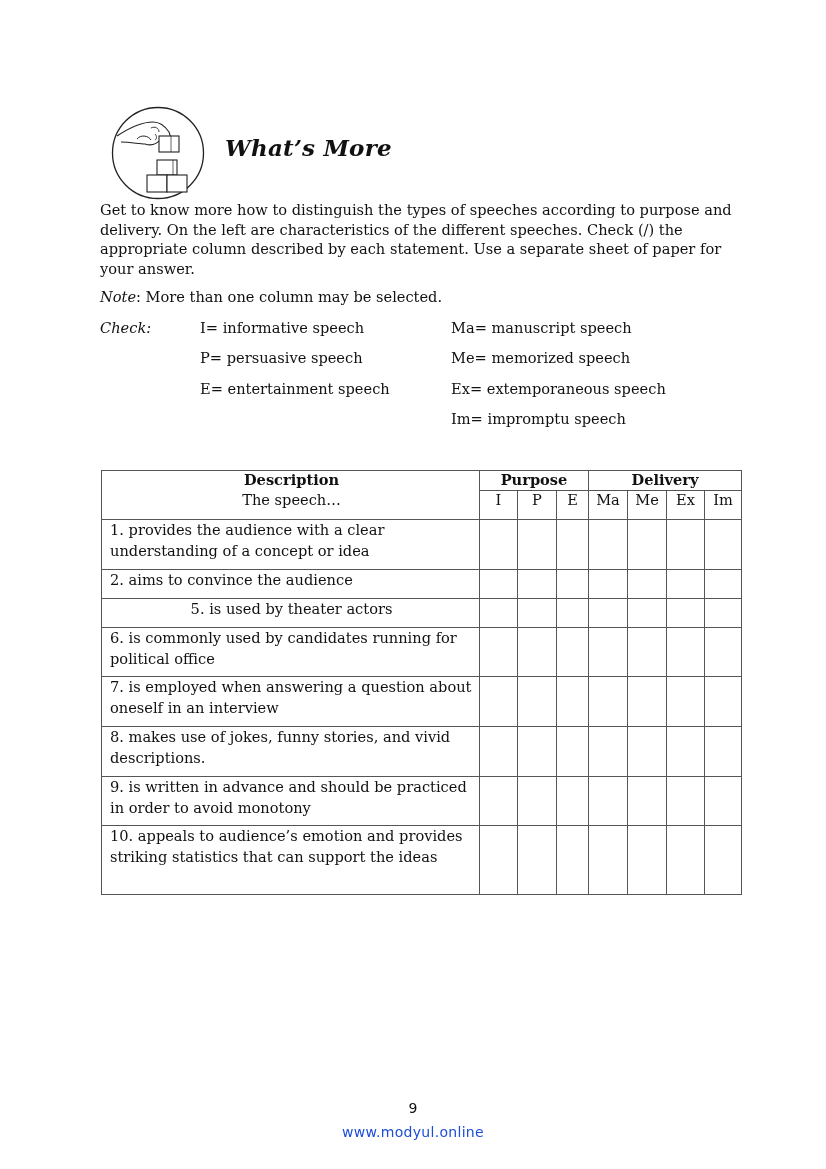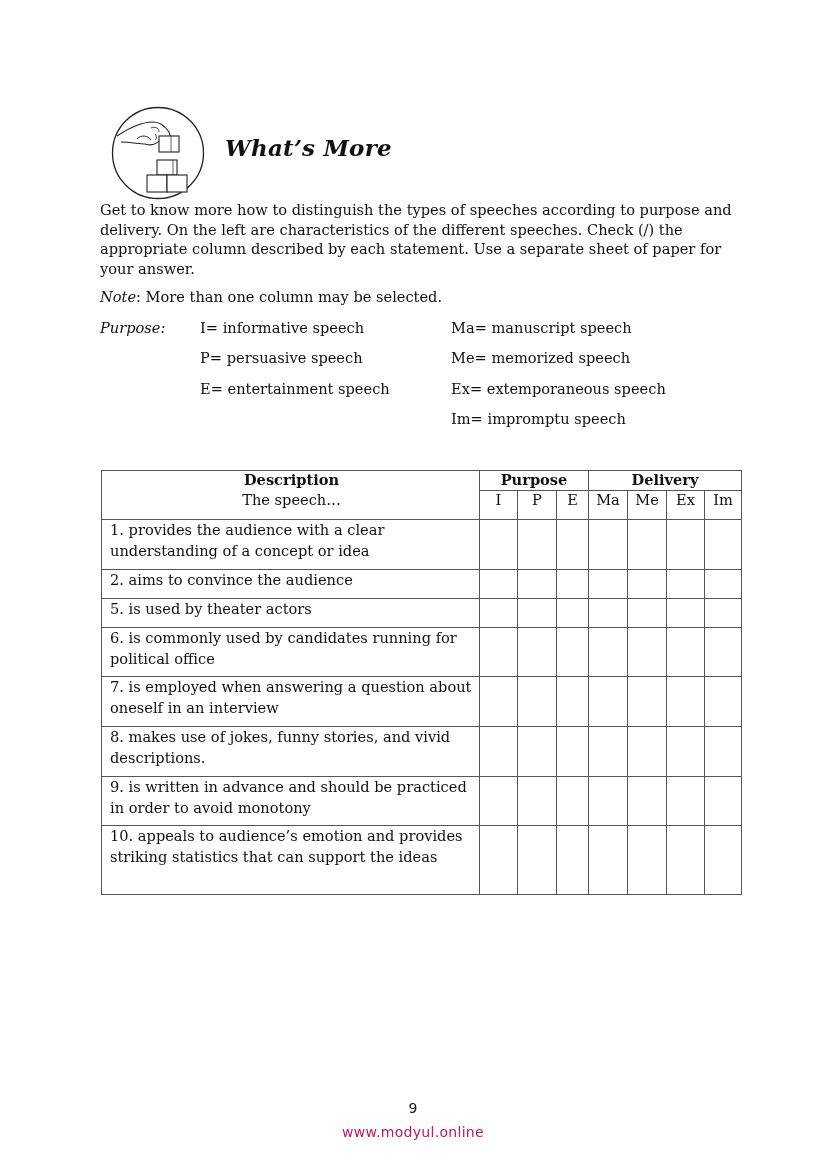--- a/index.html
+++ b/index.html
@@ -17,21 +17,21 @@
   table.grid { position: absolute; left: 101px; top: 470px; border-collapse: collapse;
                font-size: 14.6px; }
   table.grid td, table.grid th { border: 1px solid #555; padding: 0; vertical-align: top; }
   table.grid th { font-weight: bold; text-align: center; font-size: 14.6px; line-height: 17px; }
   .desc-cell { width: 363px; padding: 0 6px 0 8px !important; line-height: 20.5px; }
   .hdr-sub { font-weight: normal; text-align: left; }
   .col-h { font-weight: normal !important; text-align: center; font-size: 14px; }
   .page-num { position: absolute; left: 0; width: 826px; top: 1100px; text-align: center;
               font-family: "DejaVu Sans", sans-serif; font-size: 14px; color: #111; }
   .watermark { position: absolute; left: 0; width: 826px; top: 1124px; text-align: center;
-               font-family: "DejaVu Sans", sans-serif; font-size: 14px; color: #be185d; letter-spacing: 0.3px; }
+               font-family: "DejaVu Sans", sans-serif; font-size: 14px; color: #1d4ed8; letter-spacing: 0.3px; }
 </style>
 </head>
 <body>
 
 <div class="icon-wrap">
   <svg width="94" height="94" viewBox="0 0 94 94">
     <circle cx="47" cy="47" r="45.5" fill="#fff" stroke="#222" stroke-width="1.3"></circle>
 
     <path d="M6,30 C18,22 30,16 42,16 C48,16 54,20 58,26 L60,32 C58,34 54,34 50,33 C46,38 40,40 34,38 C28,38 20,36 10,36" fill="none" stroke="#222" stroke-width="1.1"></path>
     <path d="M26,33 C30,28 38,30 40,34" fill="none" stroke="#222" stroke-width="1"></path>
@@ -47,21 +47,21 @@
     <rect x="56" y="69" width="20" height="17" fill="#fff" stroke="#222" stroke-width="1.1"></rect>
   </svg>
 </div>
 
 <div class="title">What’s More</div>
 
 <div class="intro">Get to know more how to distinguish the types of speeches according to purpose and delivery. On the left are characteristics of the different speeches. Check (/) the appropriate column described by each statement. Use a separate sheet of paper for your answer.</div>
 
 <div class="note"><i>Note</i><span>: More than one column may be selected.</span></div>
 
-<div class="legend-label">Purpose:</div>
+<div class="legend-label">Check:</div>
 <div class="legend-item" style="left:200px; top:319px;">I= informative speech</div>
 <div class="legend-item" style="left:200px; top:349px;">P= persuasive speech</div>
 <div class="legend-item" style="left:200px; top:380px;">E= entertainment speech</div>
 <div class="legend-item" style="left:451px; top:319px;">Ma= manuscript speech</div>
 <div class="legend-item" style="left:451px; top:349px;">Me= memorized speech</div>
 <div class="legend-item" style="left:451px; top:380px;">Ex= extemporaneous speech</div>
 <div class="legend-item" style="left:451px; top:410px;">Im= impromptu speech</div>
 
 <table class="grid">
   <colgroup>
@@ -105,21 +105,21 @@
       <tr style="height: 29px;">
         <td class="desc-cell">2. aims to convince the audience</td>
         <td></td>
         <td></td>
         <td></td>
         <td></td>
         <td></td>
         <td></td>
         <td></td>
       </tr>
-      <tr style="height: 29px;">
+      <tr style="height: 29px; text-align: center;">
         <td class="desc-cell">5. is used by theater actors</td>
         <td></td>
         <td></td>
         <td></td>
         <td></td>
         <td></td>
         <td></td>
         <td></td>
       </tr>
       <tr style="height: 49px;">

